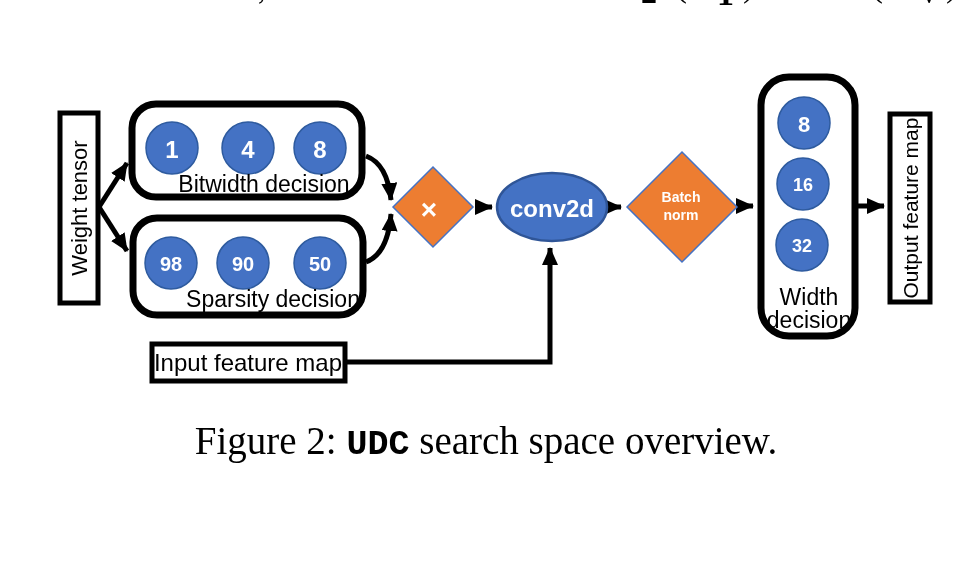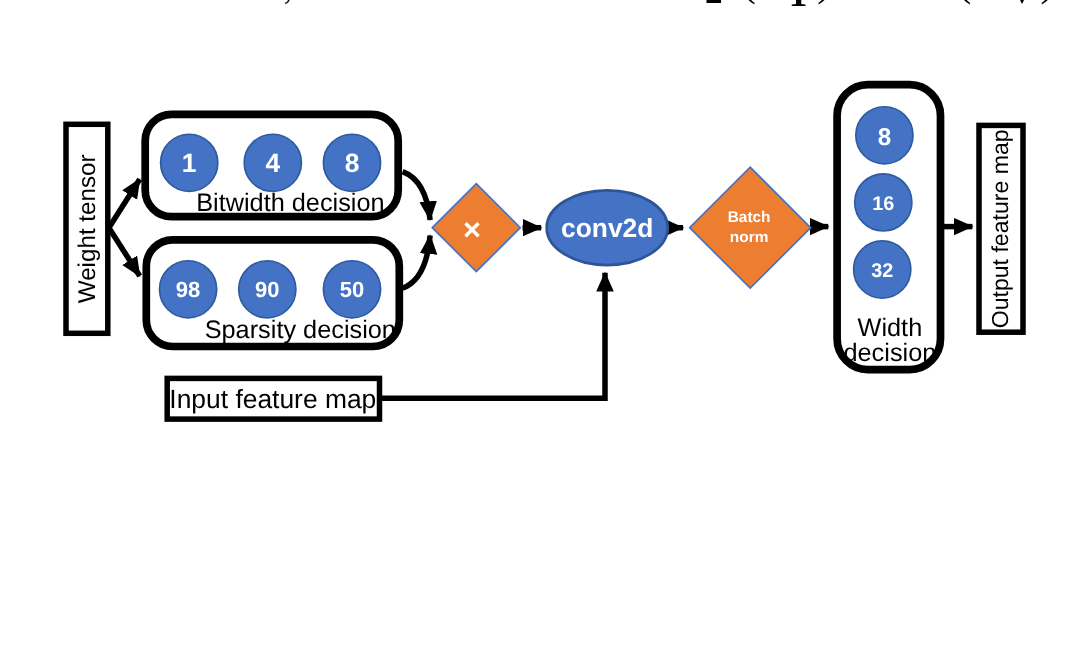--- a/index.html
+++ b/index.html
@@ -93,14 +93,19 @@
     <text class="dlabel" x="809" y="305" text-anchor="middle" font-size="23">Width</text>
     <text class="dlabel" x="809" y="328" text-anchor="middle" font-size="23">decision</text>
 
     <rect class="labelbox" x="890" y="114" width="40" height="188"></rect>
     <text class="dlabel" transform="rotate(-90 910 208)" x="910" y="208" text-anchor="middle" dominant-baseline="central" font-size="21">Output feature map</text>
 
     <rect class="labelbox" x="152" y="344" width="193" height="37"></rect>
     <text class="dlabel" x="248" y="371" text-anchor="middle" font-size="24">Input feature map</text>
   </svg>
 
+  <div class="caption">
+    <span>Figure 2:</span>
+    <span class="code">UDC</span>
+    <span>search space overview.</span>
+  </div>
 
 </div>
 
 </body></html>

